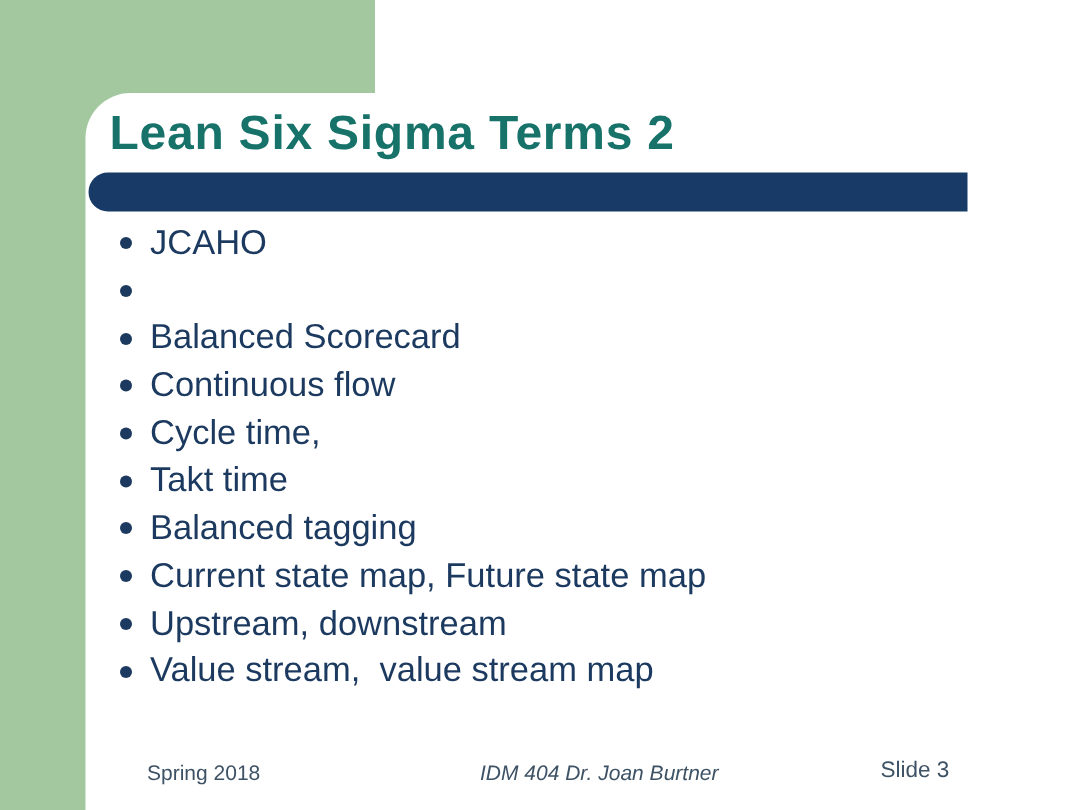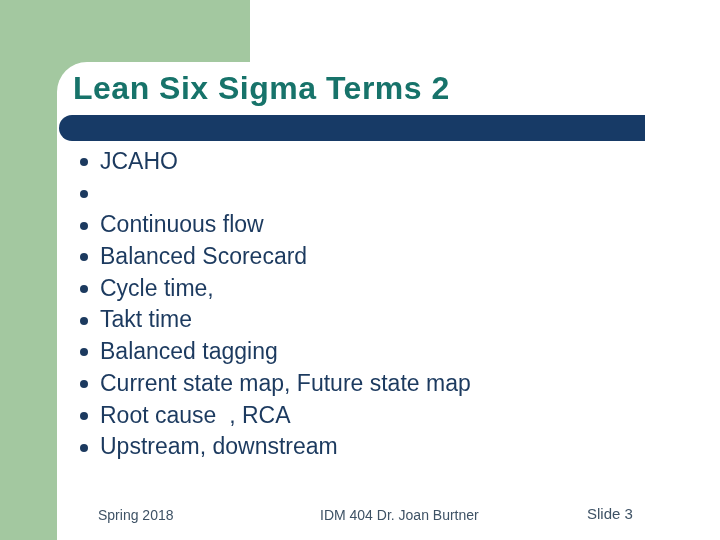--- a/index.html
+++ b/index.html
@@ -90,21 +90,21 @@
     line-height: 31.7px;
   }
 
   .footer-text {
     position: absolute;
     font-size: 14px;
     color: var(--footer-text);
     white-space: pre;
   }
   .footer-left   { left: 98px;  top: 507px; }
-  .footer-center { left: 320px; top: 507px; }
+  .footer-center { left: 320px; top: 507px; font-style: italic; }
   .footer-right  { left: 587px; top: 505px; font-size: 15px; }
 </style>
 </head>
 <body>
 
 <div class="stage">
 
   <div class="green-top-block"></div>
   <div class="green-left-strip"></div>
 
@@ -117,49 +117,49 @@
   <ul class="bullet-list">
       <li class="list-item">
         <span class="bullet-dot"></span>
         <span class="bullet-text">JCAHO</span>
       </li>
       <li class="list-item">
         <span class="bullet-dot"></span>
       </li>
       <li class="list-item">
         <span class="bullet-dot"></span>
-        <span class="bullet-text">Continuous flow</span>
+        <span class="bullet-text">Balanced Scorecard</span>
       </li>
       <li class="list-item">
         <span class="bullet-dot"></span>
-        <span class="bullet-text">Balanced Scorecard</span>
+        <span class="bullet-text">Continuous flow</span>
       </li>
       <li class="list-item">
         <span class="bullet-dot"></span>
         <span class="bullet-text">Cycle time,</span>
       </li>
       <li class="list-item">
         <span class="bullet-dot"></span>
         <span class="bullet-text">Takt time</span>
       </li>
       <li class="list-item">
         <span class="bullet-dot"></span>
         <span class="bullet-text">Balanced tagging</span>
       </li>
       <li class="list-item">
         <span class="bullet-dot"></span>
         <span class="bullet-text">Current state map, Future state map</span>
       </li>
       <li class="list-item">
         <span class="bullet-dot"></span>
-        <span class="bullet-text">Root cause  , RCA</span>
+        <span class="bullet-text">Upstream, downstream</span>
       </li>
       <li class="list-item">
         <span class="bullet-dot"></span>
-        <span class="bullet-text">Upstream, downstream</span>
+        <span class="bullet-text">Value stream,  value stream map</span>
       </li>
     </ul>
 
   <div class="footer-text footer-left">Spring 2018</div>
   <div class="footer-text footer-center">IDM 404 Dr. Joan Burtner</div>
   <div class="footer-text footer-right">Slide 3</div>
 
 </div>
 
 </body></html>

